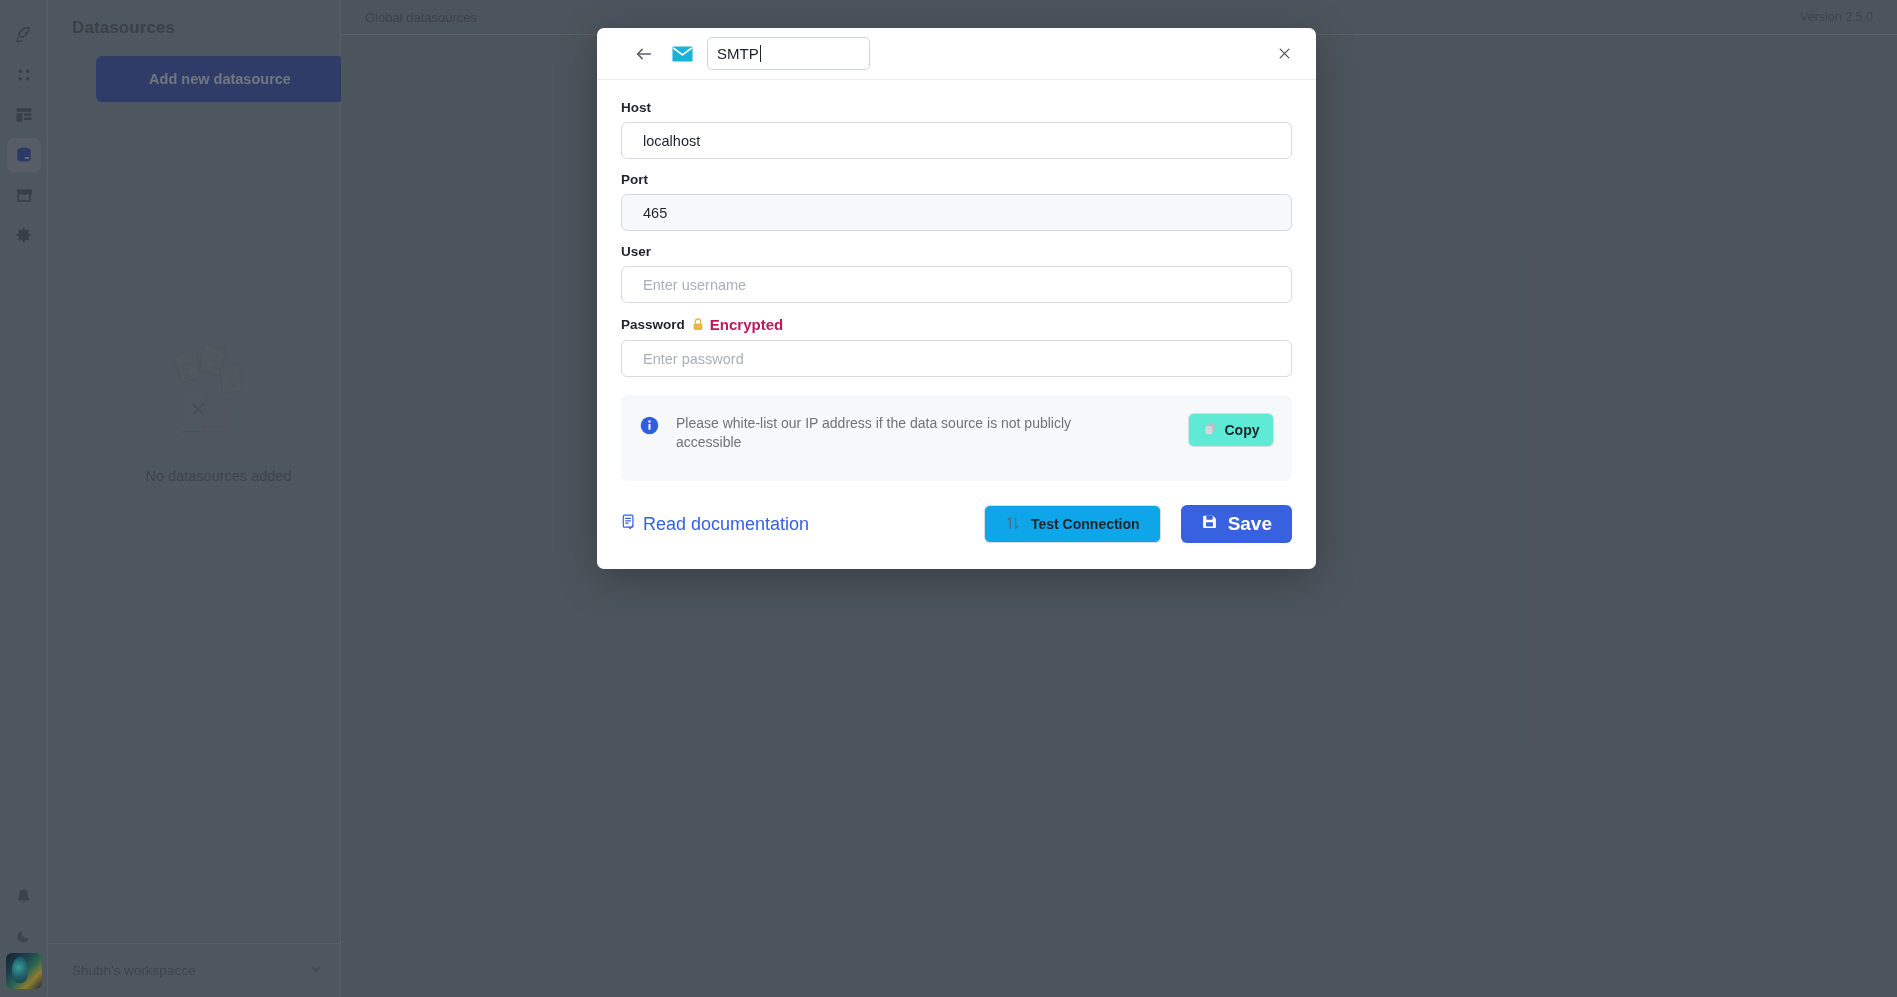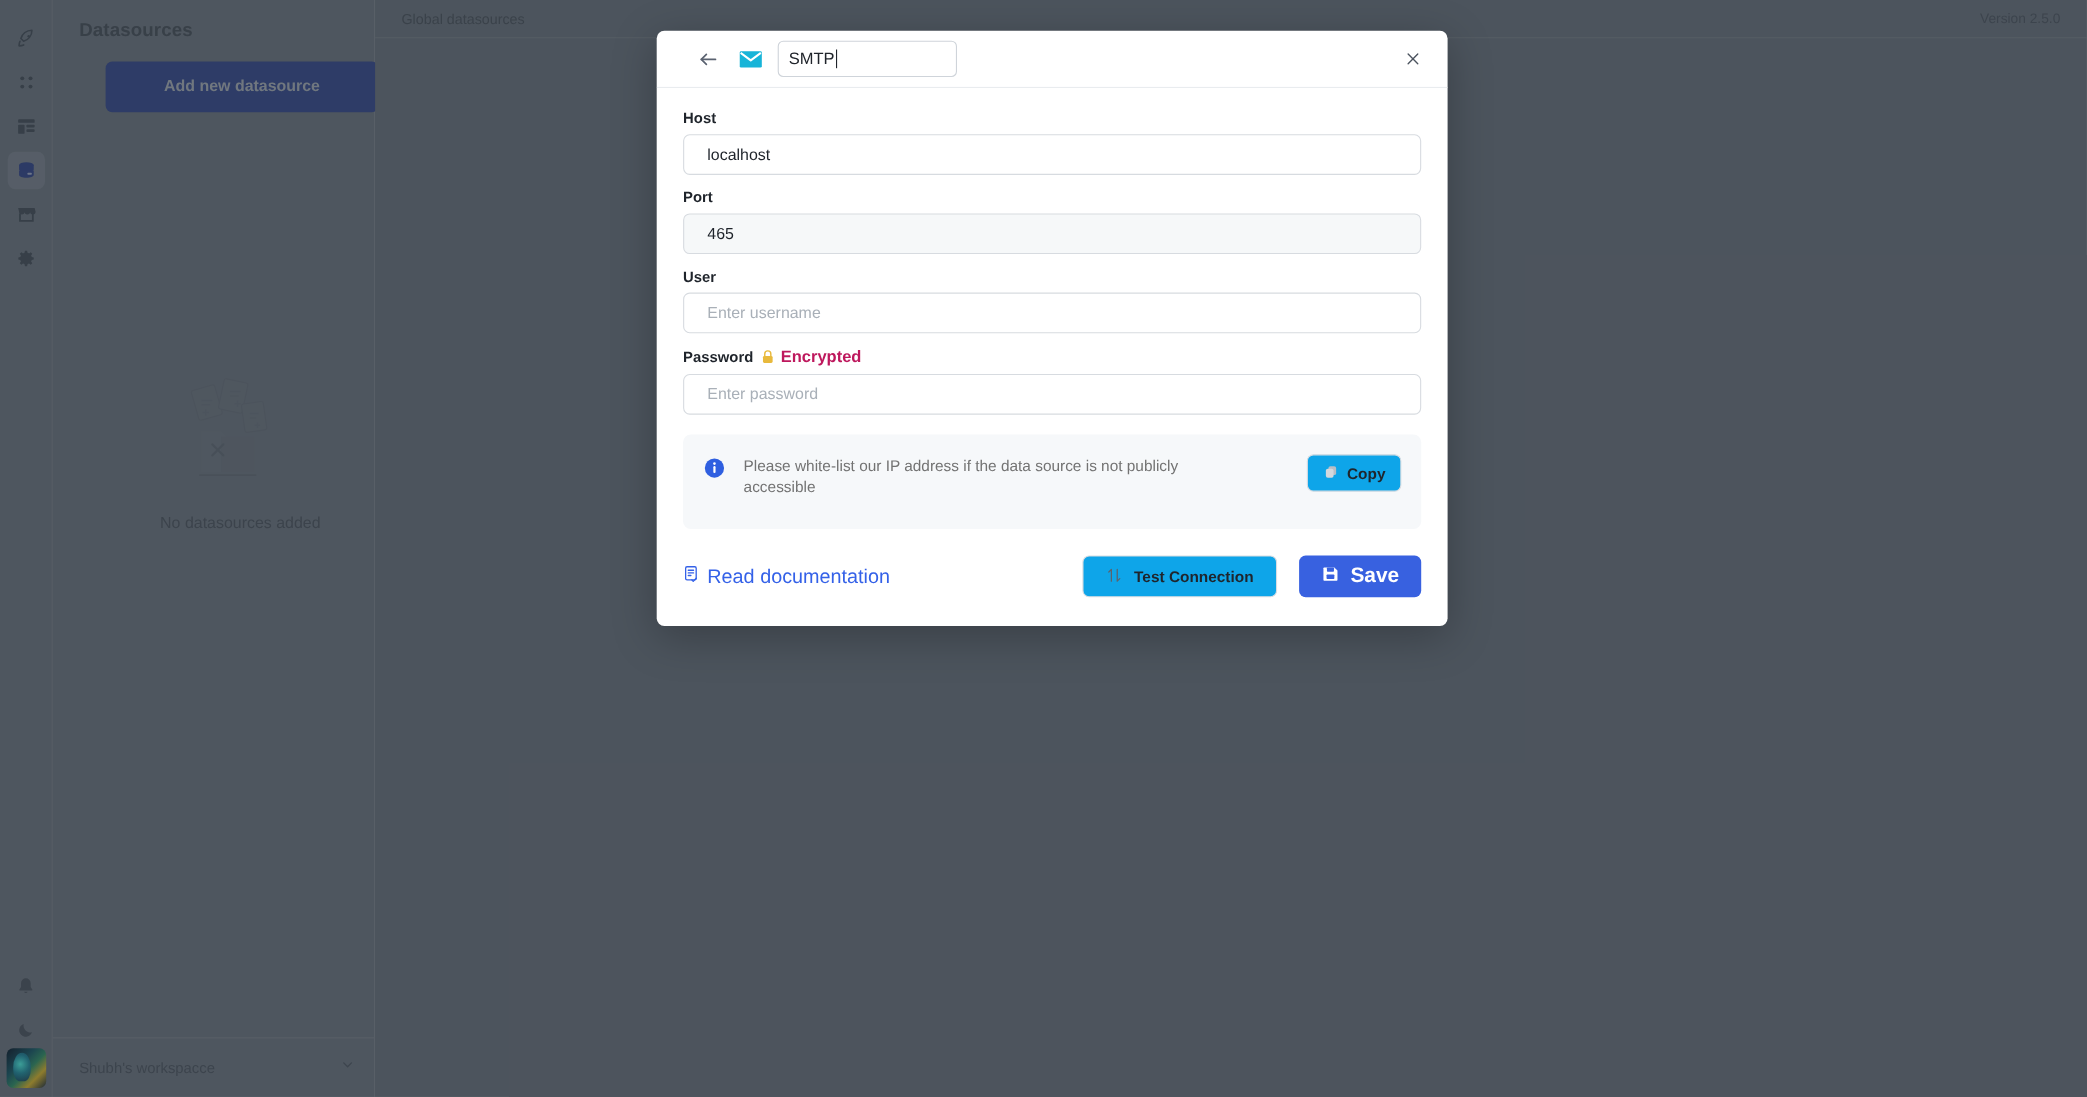--- a/index.html
+++ b/index.html
@@ -132,21 +132,21 @@
     min-height: 86px; display: flex; align-items: flex-start;
     padding: 18px 18px 18px 18px; gap: 16px;
   }
   .notice-icon { margin-top: 2px; flex: 0 0 auto; }
   .notice-text {
     font-size: 14px; color: #737373; line-height: 1.35; max-width: 408px; padding-top:1px;
   }
   .copy-btn {
     margin-left: auto; margin-top: 0;
     height: 34px; min-width: 86px; border: 1px solid #d9dde2; border-radius: 6px;
-    background: #0ea5e9; display: flex; align-items: center; justify-content: center; gap: 8px;
+    background: #5eead4; display: flex; align-items: center; justify-content: center; gap: 8px;
     font-size: 14px; font-weight: 700; color: #1f252c; cursor: pointer;
   }
 
   .modal-foot {
     display: flex; align-items: center; padding: 24px 24px 26px 24px;
   }
   .doc-link {
     display: flex; align-items: center; gap: 7px;
     color: #3461e8; font-size: 18px; cursor: pointer;
   }

